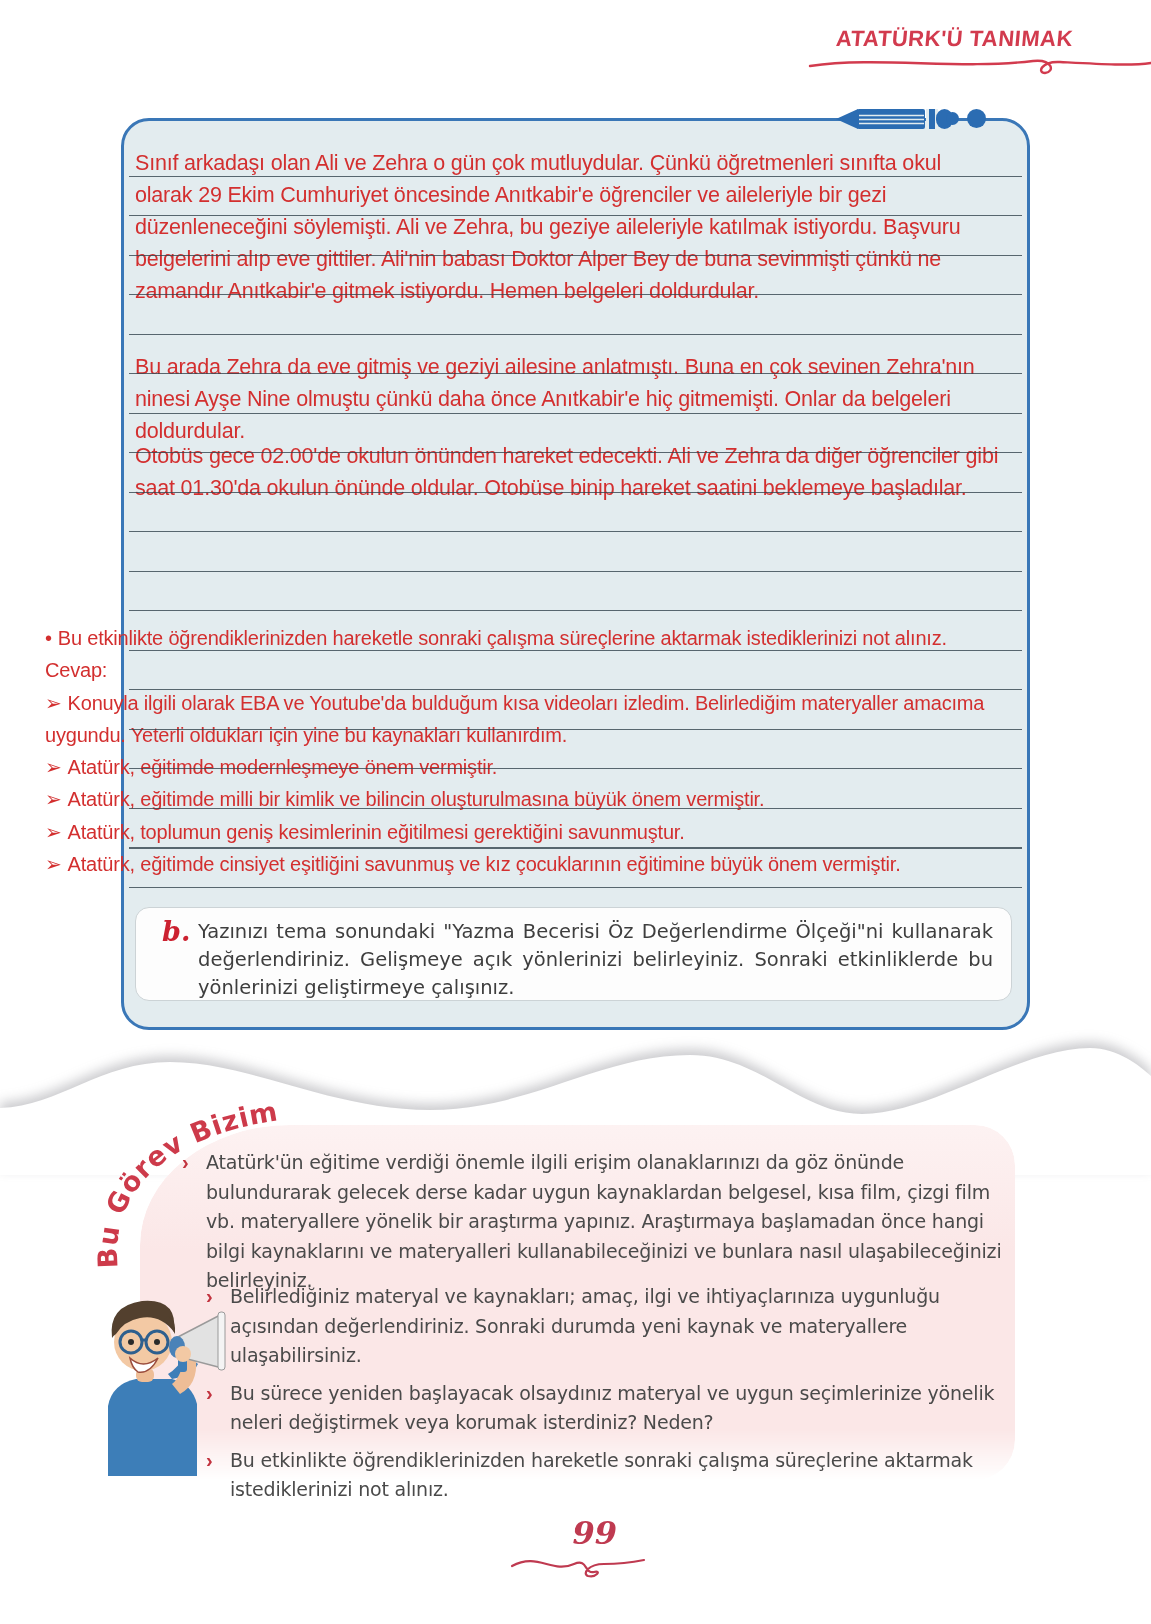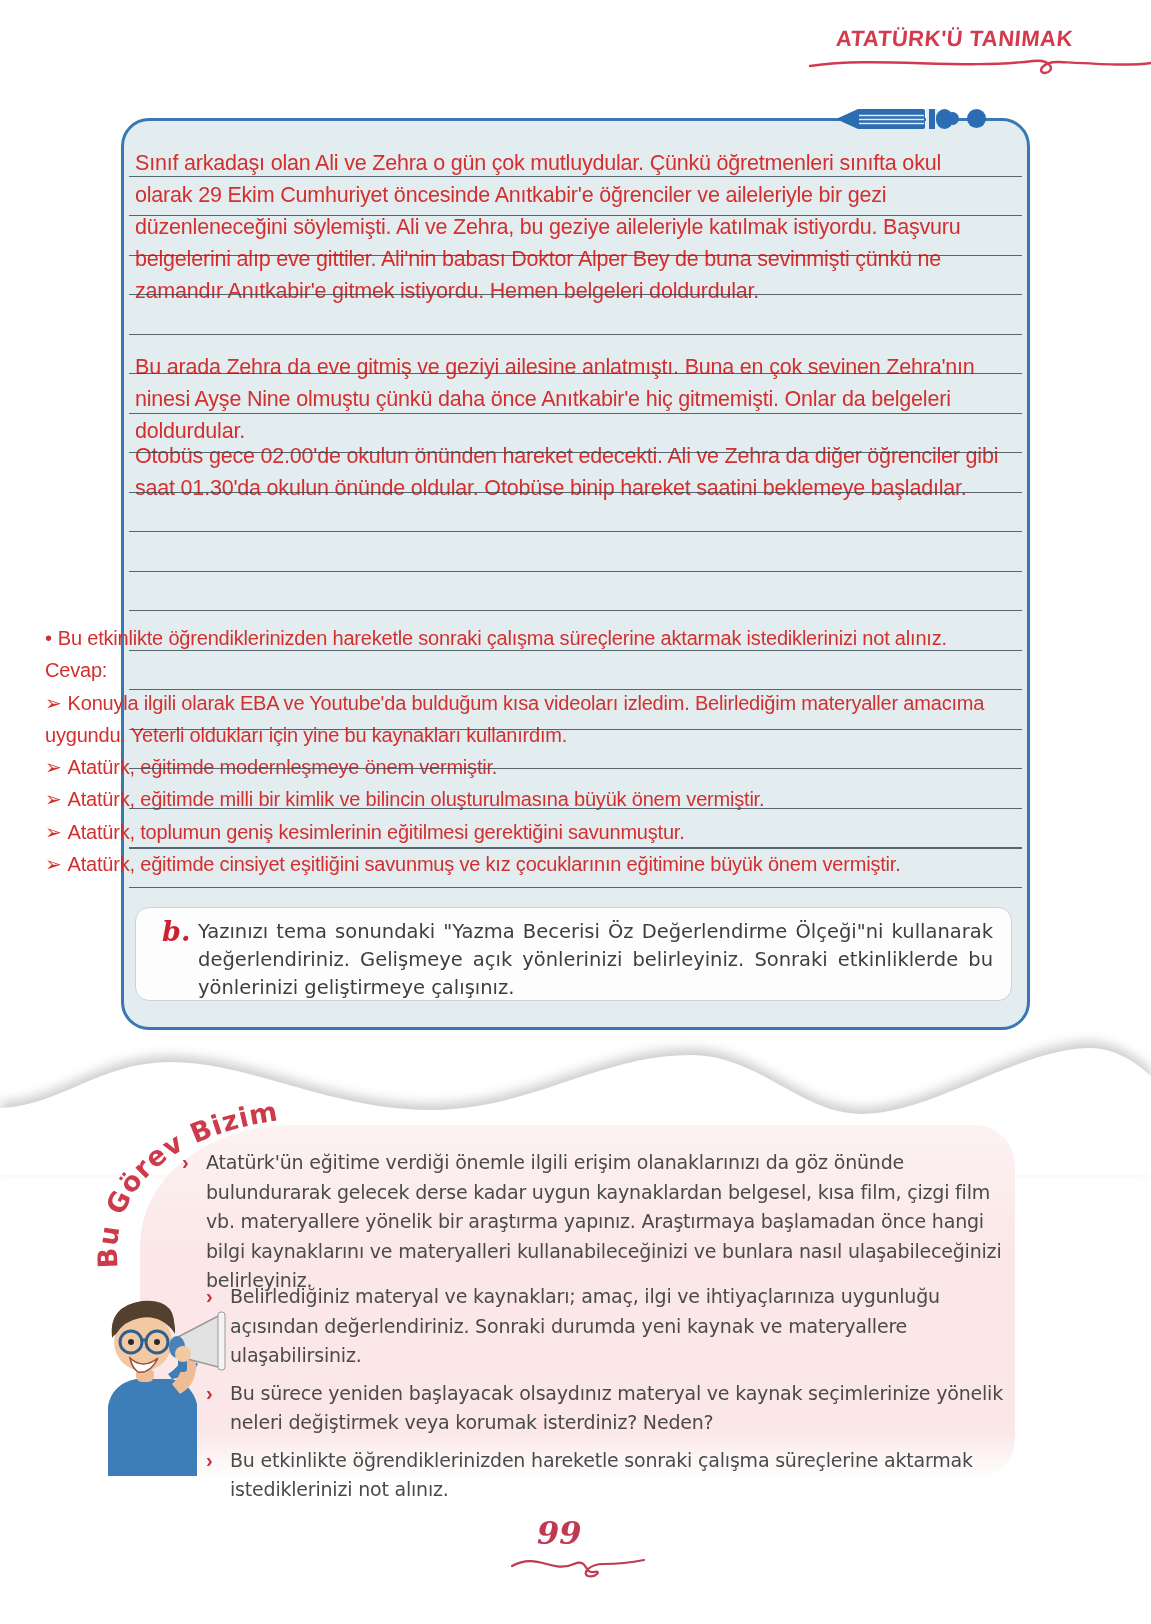--- a/index.html
+++ b/index.html
@@ -107,21 +107,21 @@
   }
   .task-text {
     font-size:19px; line-height:29.5px; color:#4a4a4a;
     font-family:"DejaVu Sans", sans-serif; letter-spacing:-0.2px;
   }
 
   .boy-illustration { position:absolute; left:80px; top:1276px; z-index:5; }
 
   
   .page-number {
-    position:absolute; left:537px; top:1514px; width:80px; text-align:left;
+    position:absolute; left:537px; top:1514px; width:80px; text-align:right;
     font-family:"DejaVu Serif", serif; font-style:italic; font-weight:bold;
     font-size:32px; color:#bf3a50; z-index:3;
   }
   .footer-squiggle { position:absolute; left:508px; top:1548px; z-index:3; }
 </style>
 </head>
 <body>
 
 <div class="page">
 
@@ -186,21 +186,21 @@
     <span class="task-text">Atatürk'ün eğitime verdiği önemle ilgili erişim olanaklarınızı da göz önünde bulundurarak gelecek derse kadar uygun kaynaklardan belgesel, kısa film, çizgi film vb. materyallere yönelik bir araştırma yapınız. Araştırmaya başlamadan önce hangi bilgi kaynaklarını ve materyalleri kullanabileceğinizi ve bunlara nasıl ulaşabileceğinizi belirleyiniz.</span>
   </div>
 
   <div class="task-sub">
     <div class="task-row">
       <span class="task-arrow">›</span>
       <span class="task-text">Belirlediğiniz materyal ve kaynakları; amaç, ilgi ve ihtiyaçlarınıza uygunluğu açısından değerlendiriniz. Sonraki durumda yeni kaynak ve materyallere ulaşabilirsiniz.</span>
     </div>
     <div class="task-row">
       <span class="task-arrow">›</span>
-      <span class="task-text">Bu sürece yeniden başlayacak olsaydınız materyal ve kaynak seçimlerinize yönelik neleri değiştirmek veya korumak isterdiniz? Neden?</span>
+      <span class="task-text">Bu sürece yeniden başlayacak olsaydınız materyal ve uygun seçimlerinize yönelik neleri değiştirmek veya korumak isterdiniz? Neden?</span>
     </div>
     <div class="task-row">
       <span class="task-arrow">›</span>
       <span class="task-text">Bu etkinlikte öğrendiklerinizden hareketle sonraki çalışma süreçlerine aktarmak istediklerinizi not alınız.</span>
     </div>
   </div>
 
   <svg class="boy-illustration" width="150" height="200" viewBox="0 0 150 200">
 
     <path d="M28,130 Q32,108 56,103 L92,103 Q112,108 117,128 L117,200 L28,200 Z" fill="#3d7eb8"></path>

